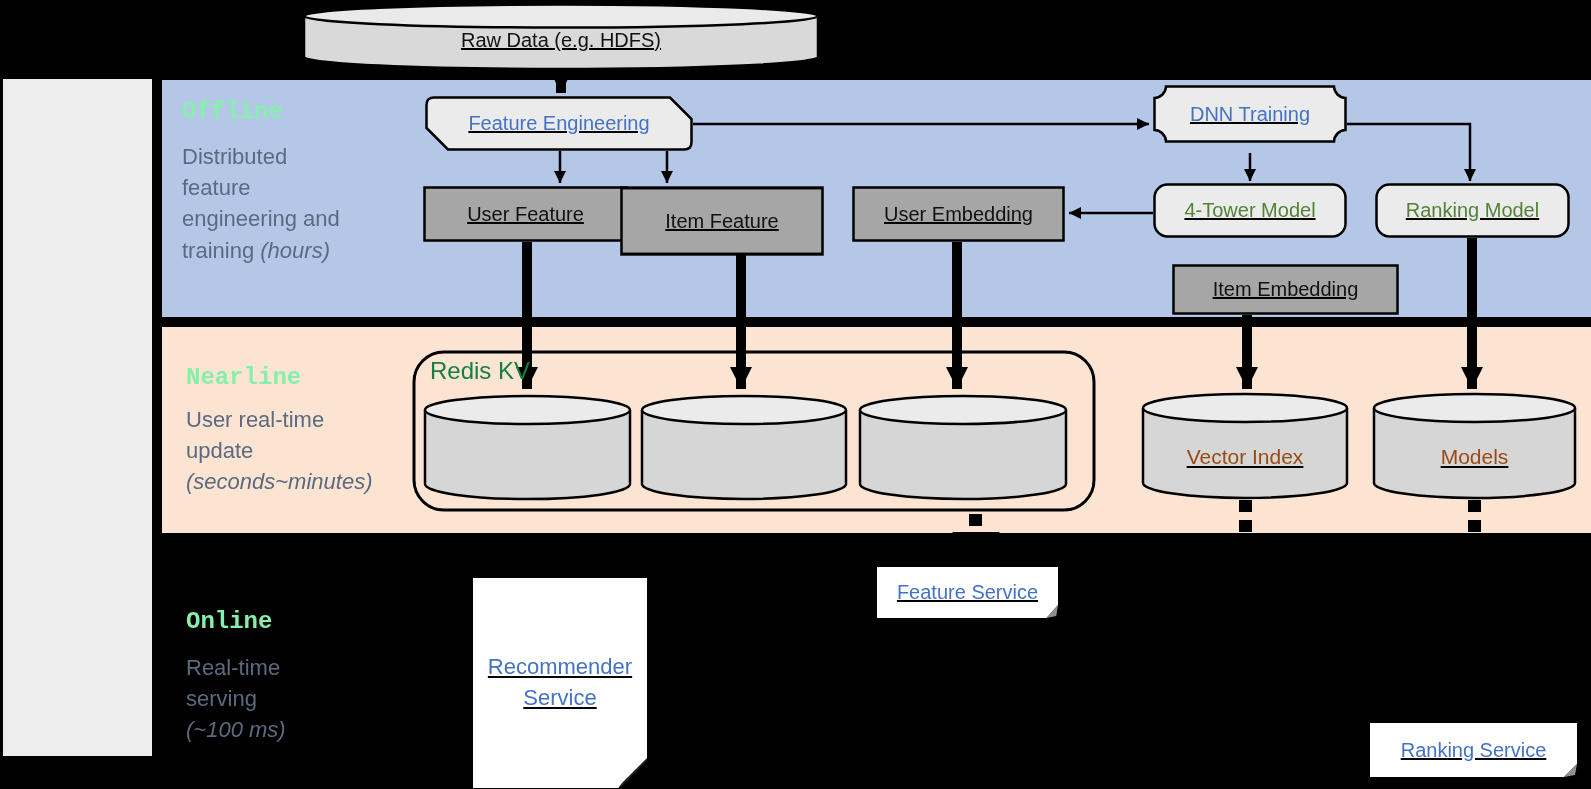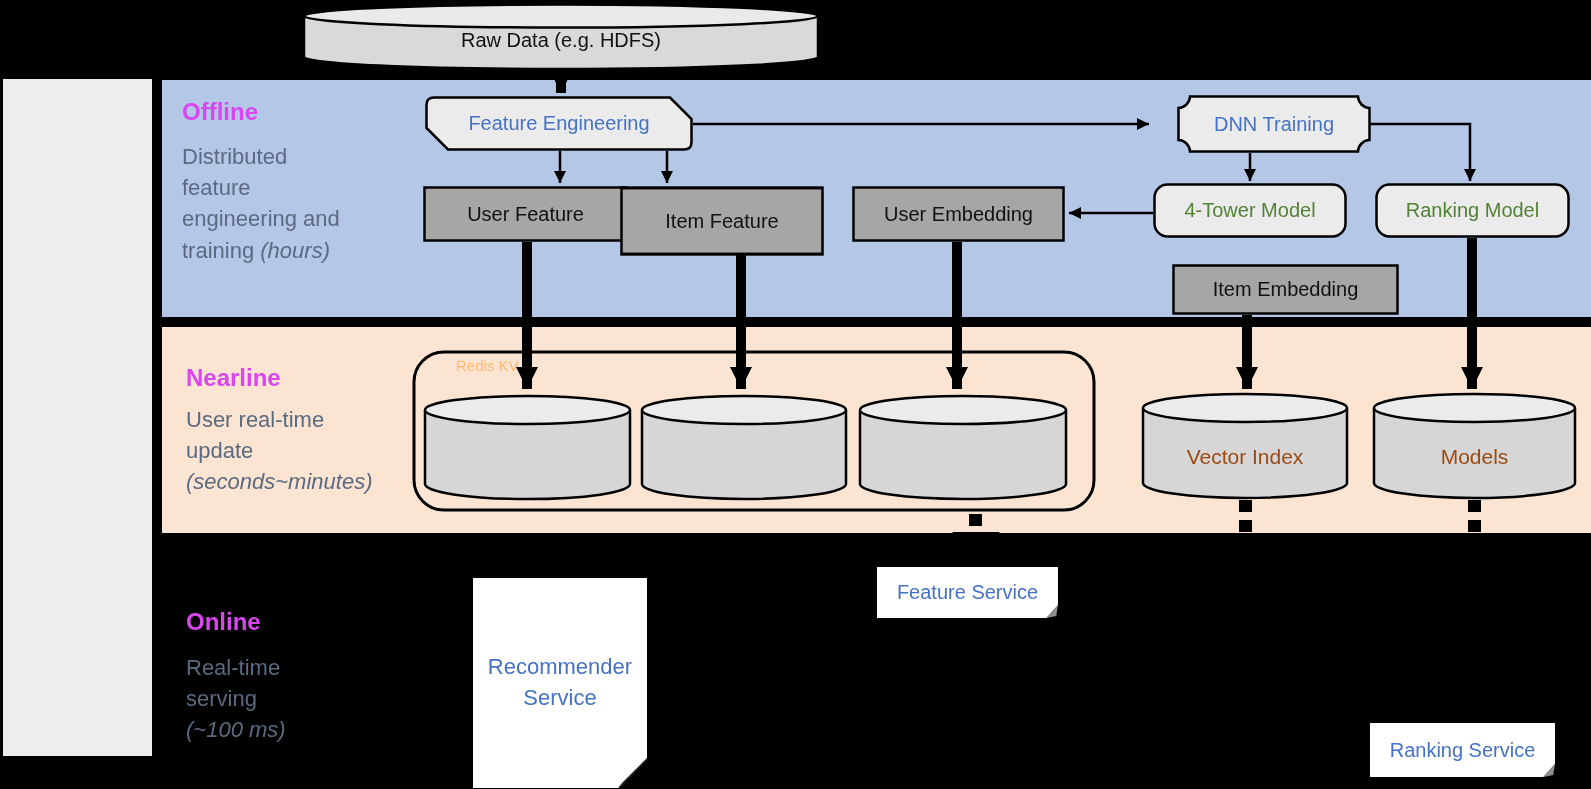--- a/index.html
+++ b/index.html
@@ -15,57 +15,57 @@
   #sidebar{
     position:absolute; left:3px; top:79px; width:149px; height:677px;
     background:#ededed; z-index:1;
   }
   #brand-text{
     position:absolute; left:77px; top:428px;
     transform:translate(-50%,-50%) rotate(90deg);
     font-size:58px; letter-spacing:0px; color:#111; white-space:nowrap;
   }
   
-  .sec-title{position:absolute; z-index:4; font-size:24px; font-weight:700; color:#d946ef;}
+  .sec-title{position:absolute; z-index:4; font-size:24px; font-weight:700; color:#86efac;font-family:Liberation Mono, monospace;}
   .sec-sub{position:absolute; z-index:4; font-size:22px; line-height:1.42; color:#5b6a80;}
   .sec-sub em{font-style:italic;}
   #offline-title{left:182px; top:98px;}
   #offline-sub{left:182px; top:141px; width:178px;}
   #nearline-title{left:186px; top:364px;}
   #nearline-sub{left:186px; top:404px; width:200px;}
   #online-title{left:186px; top:608px;}
   #online-sub{left:186px; top:652px; width:126px;}
   
-  .node{position:absolute; z-index:3; display:flex; align-items:center; justify-content:center; text-align:center;}
+  .node{position:absolute; z-index:3; display:flex; align-items:center; justify-content:center; text-align:center;text-decoration:underline;}
   .node svg{position:absolute; inset:0; width:100%; height:100%;}
   .node .lbl{position:relative; z-index:2; font-size:20px;}
   .txt-blue{color:#4472c4;}
   .txt-green{color:#538135;}
   .txt-brown{color:#9a4a14;}
   .txt-dark{color:#111;}
   #n-rawdata   {left:302px; top:3px;   width:518px; height:67px;}
   #n-fe        {left:425px; top:96px;  width:268px; height:55px;}
-  #n-dnn       {left:1153px;top:95px;  width:194px; height:58px;margin-left:24px;}
+  #n-dnn       {left:1153px;top:85px;  width:194px; height:58px;}
   #n-userfeat  {left:423px; top:186px; width:205px; height:56px;border-radius:9px;}
   #n-itemfeat  {left:620px; top:186px; width:204px; height:70px;}
   #n-useremb   {left:852px; top:186px; width:213px; height:56px;}
   #n-twotower  {left:1153px;top:183px; width:194px; height:55px;}
   #n-rankmodel {left:1375px;top:183px; width:195px; height:55px;}
   #n-itememb   {left:1172px;top:264px; width:227px; height:51px;justify-content:center;}
   #n-redisbox  {left:412px; top:350px; width:684px; height:162px; z-index:2;}
-  #redis-lbl   {position:absolute; left:430px; top:357px; z-index:3; font-size:15px; color:#fdba74;margin-left:26px;}
+  #redis-lbl   {position:absolute; left:430px; top:357px; z-index:3; font-size:24px; color:#15803d;}
   #n-cyl1      {left:423px; top:394px; width:209px; height:107px;}
   #n-cyl2      {left:640px; top:394px; width:208px; height:107px;}
   #n-cyl3      {left:858px; top:394px; width:210px; height:107px;}
   #n-vecindex  {left:1141px;top:392px; width:208px; height:108px;}
   #n-models    {left:1372px;top:392px; width:205px; height:108px;}
   .cyl-lbl{position:relative; z-index:2; margin-top:22px; font-size:21px;}
   #n-featsvc   {left:877px; top:567px; width:181px; height:51px;}
   #n-recallsvc {left:1144px;top:653px; width:204px; height:51px;}
-  #n-ranksvc   {left:1370px;top:723px; width:185px; height:54px;}
+  #n-ranksvc   {left:1370px;top:723px; width:207px; height:54px;}
   #n-recsvc    {left:473px; top:578px; width:174px; height:210px;}
   #n-recsvc .lbl{font-size:22px; line-height:1.4; width:150px;}
   
   #connectors{position:absolute; inset:0; z-index:2; pointer-events:none;}
 </style>
 </head>
 <body>
 
 <div id="stage">
 

